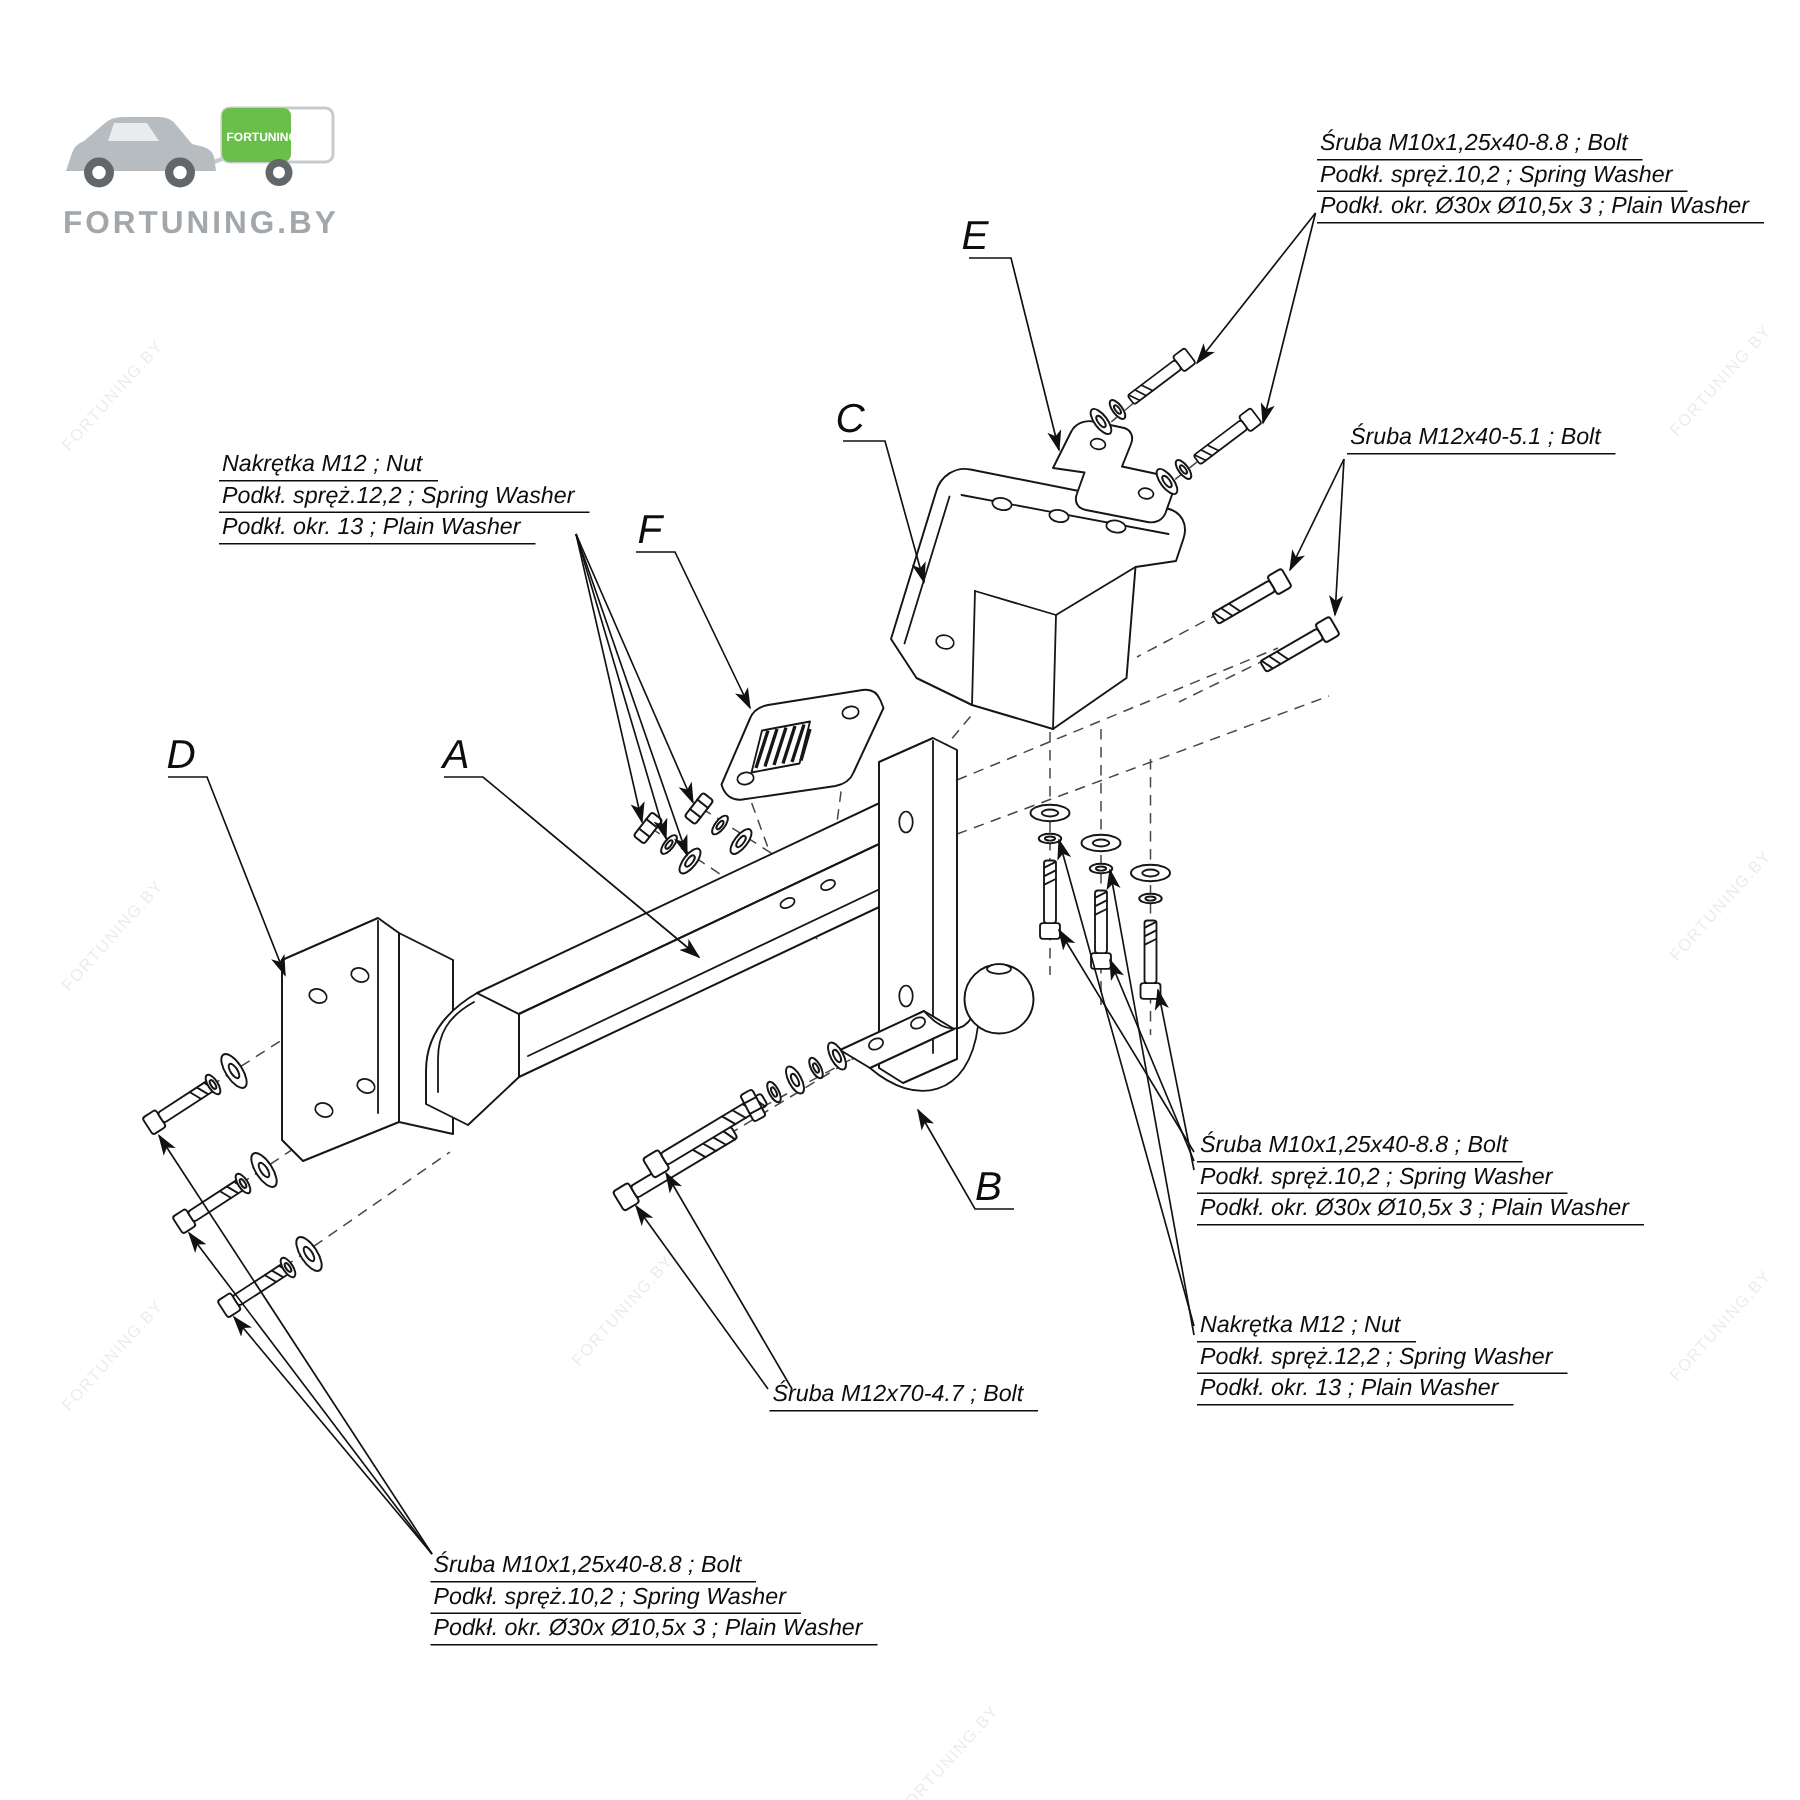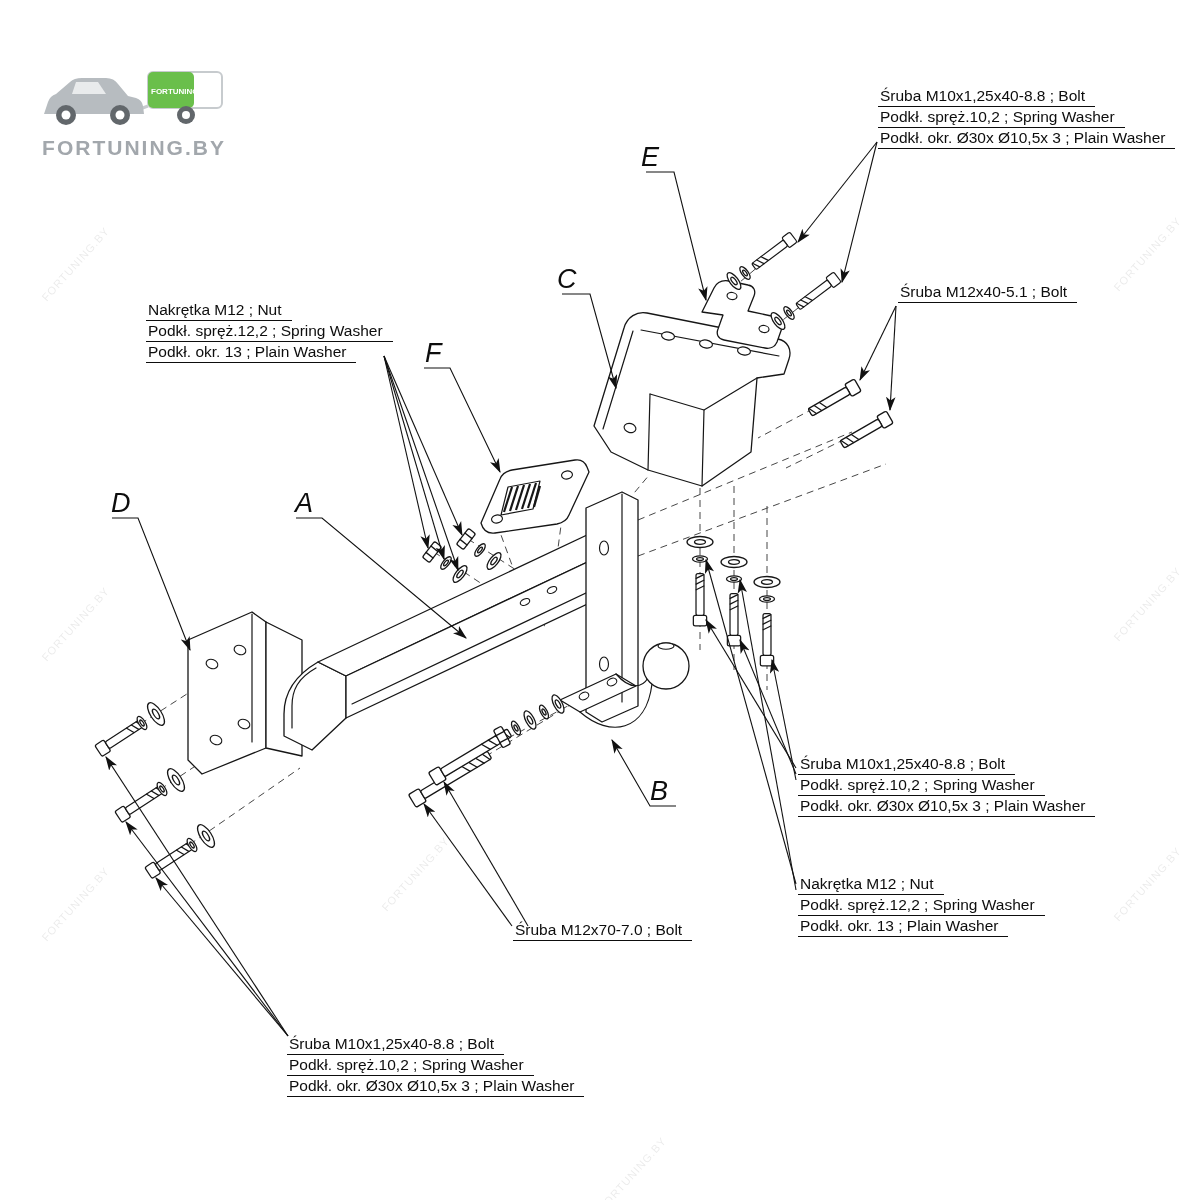--- a/index.html
+++ b/index.html
@@ -10,21 +10,21 @@
   
   .dsh{stroke:#474747;stroke-width:1;fill:none;stroke-dasharray:7 5;}
   .pt{fill:#ffffff;stroke:#161616;stroke-width:1.3;stroke-linejoin:round;stroke-linecap:round;}
   .ln{stroke:#161616;stroke-width:1.2;fill:none;stroke-linejoin:round;stroke-linecap:round;}
   .hl{fill:#ffffff;stroke:#161616;stroke-width:1.15;}
   .ht{stroke:#161616;stroke-width:2.2;}
   .ldr{stroke:#111;stroke-width:1.1;fill:none;marker-end:url(#arr);}
   
   .plabel{position:absolute;font-style:italic;font-size:27px;line-height:27px;color:#0d0d0d;}
   
-  .callout{position:absolute;font-size:15.5px;}
+  .callout{position:absolute;font-style:italic;font-size:15.5px;}
   .cl{border-bottom:1.3px solid #0d0d0d;padding:0 10px 1px 2px;line-height:19px;
       white-space:nowrap;width:max-content;}
   
   .logo{position:absolute;left:34px;top:66px;width:200px;}
   .logo-text{margin-top:4px;color:#a2a7ac;font-weight:700;font-size:21px;
              letter-spacing:2px;white-space:nowrap;}
   
   .wm{position:absolute;font-size:11px;color:#000;opacity:.08;letter-spacing:1px;
       transform:rotate(-48deg);white-space:nowrap;}
 </style>
@@ -308,21 +308,21 @@
     <div class="cl">Podkł. okr.  Ø30x Ø10,5x 3 ; Plain Washer</div>
   </div>
 
   <div class="callout" style="left:798px;top:874px">
     <div class="cl">Nakrętka  M12 ; Nut</div>
     <div class="cl">Podkł. spręż.12,2 ; Spring Washer</div>
     <div class="cl">Podkł. okr. 13 ; Plain Washer</div>
   </div>
 
   <div class="callout" style="left:513px;top:920px">
-    <div class="cl">Śruba M12x70-7.0 ;  Bolt</div>
+    <div class="cl">Śruba M12x70-4.7 ;  Bolt</div>
   </div>
 
   <div class="callout" style="left:287px;top:1034px">
     <div class="cl">Śruba M10x1,25x40-8.8 ;  Bolt</div>
     <div class="cl">Podkł. spręż.10,2 ; Spring Washer</div>
     <div class="cl">Podkł. okr.  Ø30x Ø10,5x 3 ; Plain Washer</div>
   </div>
 
 </div>
 

